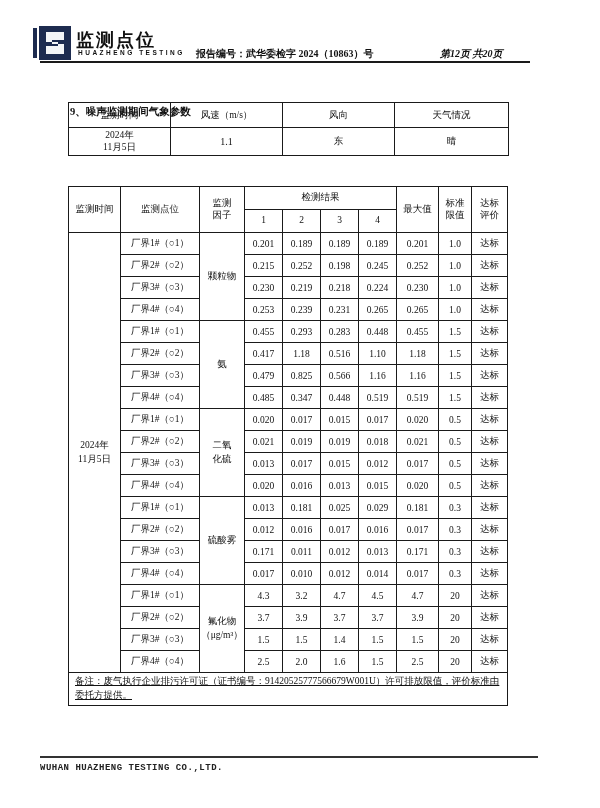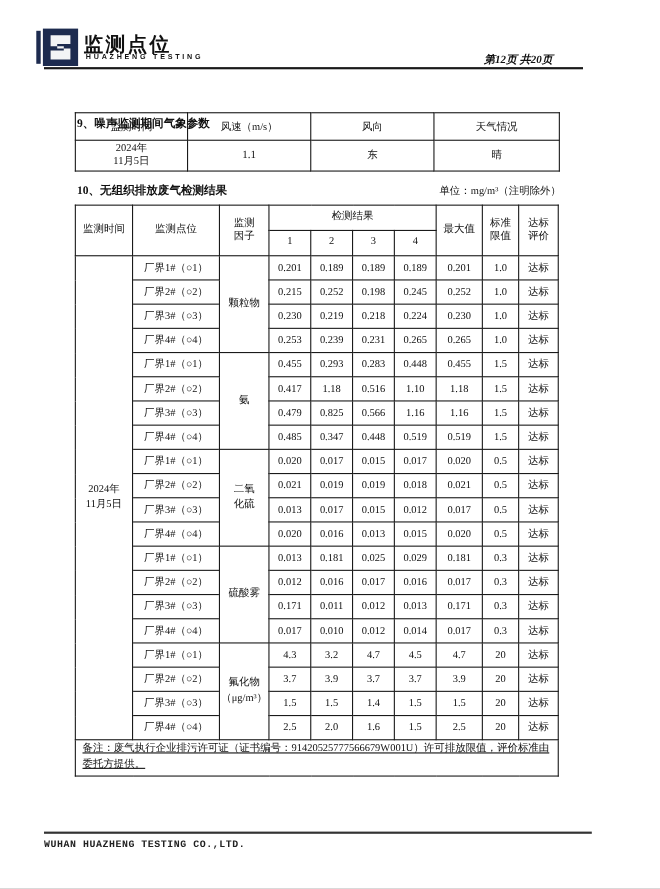--- a/index.html
+++ b/index.html
@@ -50,20 +50,21 @@
 
   <div class="logo-mark">
     <div class="logo-strip"></div>
     <div class="logo-box"></div>
     <svg class="logo-glyph" viewBox="0 0 32 34">
       <path d="M7 6 h18 v8 h-12 v4 h12 v10 h-18 v-8 h12 v-4 h-12 z" fill="#ffffff" opacity="0.95"></path>
     </svg>
   </div>
   <div class="logo-cn">监测点位</div>
   <div class="logo-en">HUAZHENG TESTING</div>
+  <div class="report-no">报告编号：武华委检字 2024（10863）号</div>
   <div class="page-no">第12页 共20页</div>
   <div class="header-rule"></div>
 
   <div class="s9-title">9、噪声监测期间气象参数</div>
   <table class="weather-table">
     <colgroup>
         <col style="width:102px">
         <col style="width:112px">
         <col style="width:112px">
         <col style="width:114px">
@@ -78,24 +79,20 @@
     <tr>
       <td class="bd pre">2024年
 11月5日</td>
       <td class="bd num">1.1</td>
       <td class="bd">东</td>
       <td class="bd">晴</td>
     </tr>
   </tbody>
     </table>
 
-  <div class="s10-row">
-    <span class="s10-title">10、无组织排放废气检测结果</span>
-    <span class="unit-note">单位：mg/m³（注明除外）</span>
-  </div>
 
   <table class="emission-table">
     <colgroup>
       <col style="width:52px">
         <col style="width:79px">
         <col style="width:45px">
       <col style="width:38px">
         <col style="width:38px">
         <col style="width:38px">
         <col style="width:38px">

